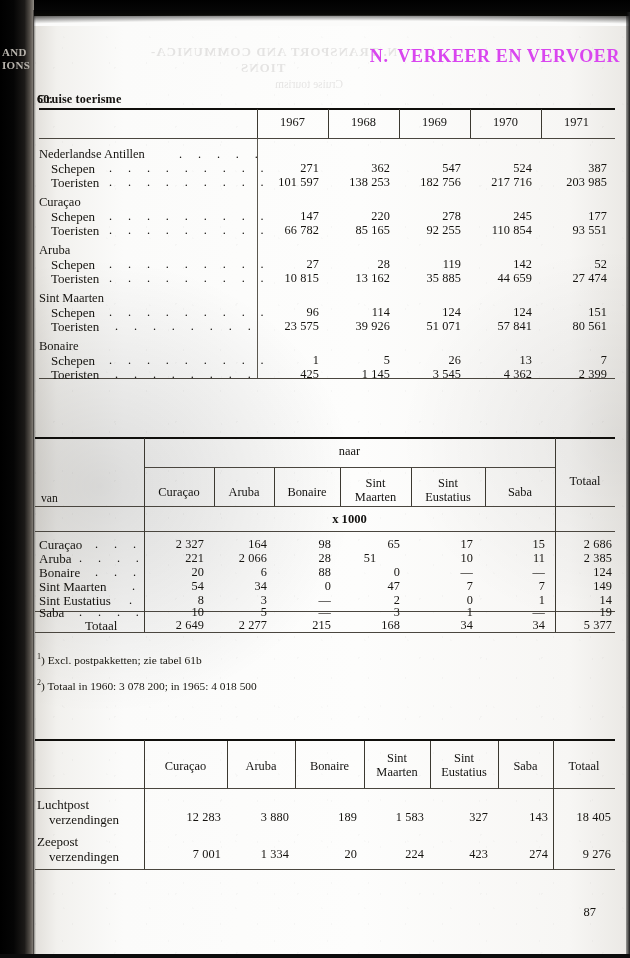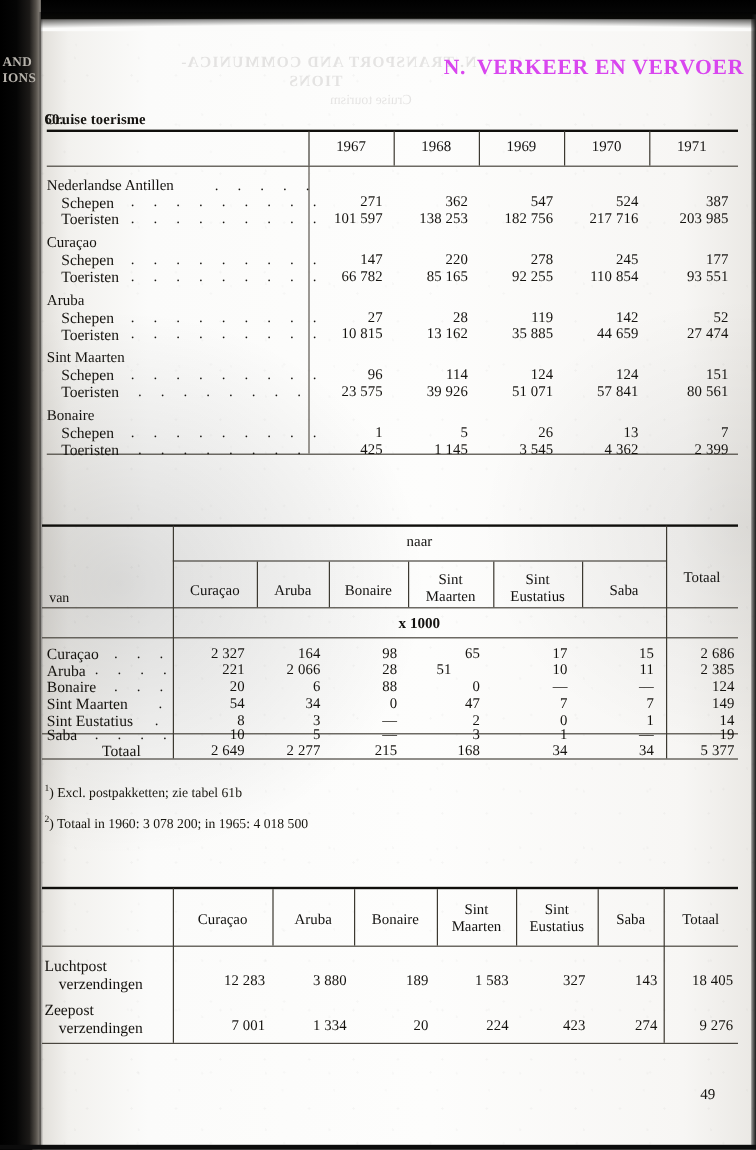--- a/index.html
+++ b/index.html
@@ -352,16 +352,16 @@
     <div class="lbl" style="left:10px;top:820px;">Zeepost</div>
     <div class="lbl" style="left:22px;top:835px;">verzendingen</div>
     <div class="num" style="left:122px;top:833px;width:72px;">7 001</div>
     <div class="num" style="left:200px;top:833px;width:62px;">1 334</div>
     <div class="num" style="left:268px;top:833px;width:62px;">20</div>
     <div class="num" style="left:337px;top:833px;width:60px;">224</div>
     <div class="num" style="left:403px;top:833px;width:58px;">423</div>
     <div class="num" style="left:471px;top:833px;width:50px;">274</div>
     <div class="num" style="left:526px;top:833px;width:58px;">9 276</div>
 
-    <div class="pageno">49</div>
+    <div class="pageno">87</div>
 
   </div>
 </div>
 
 </body></html>

